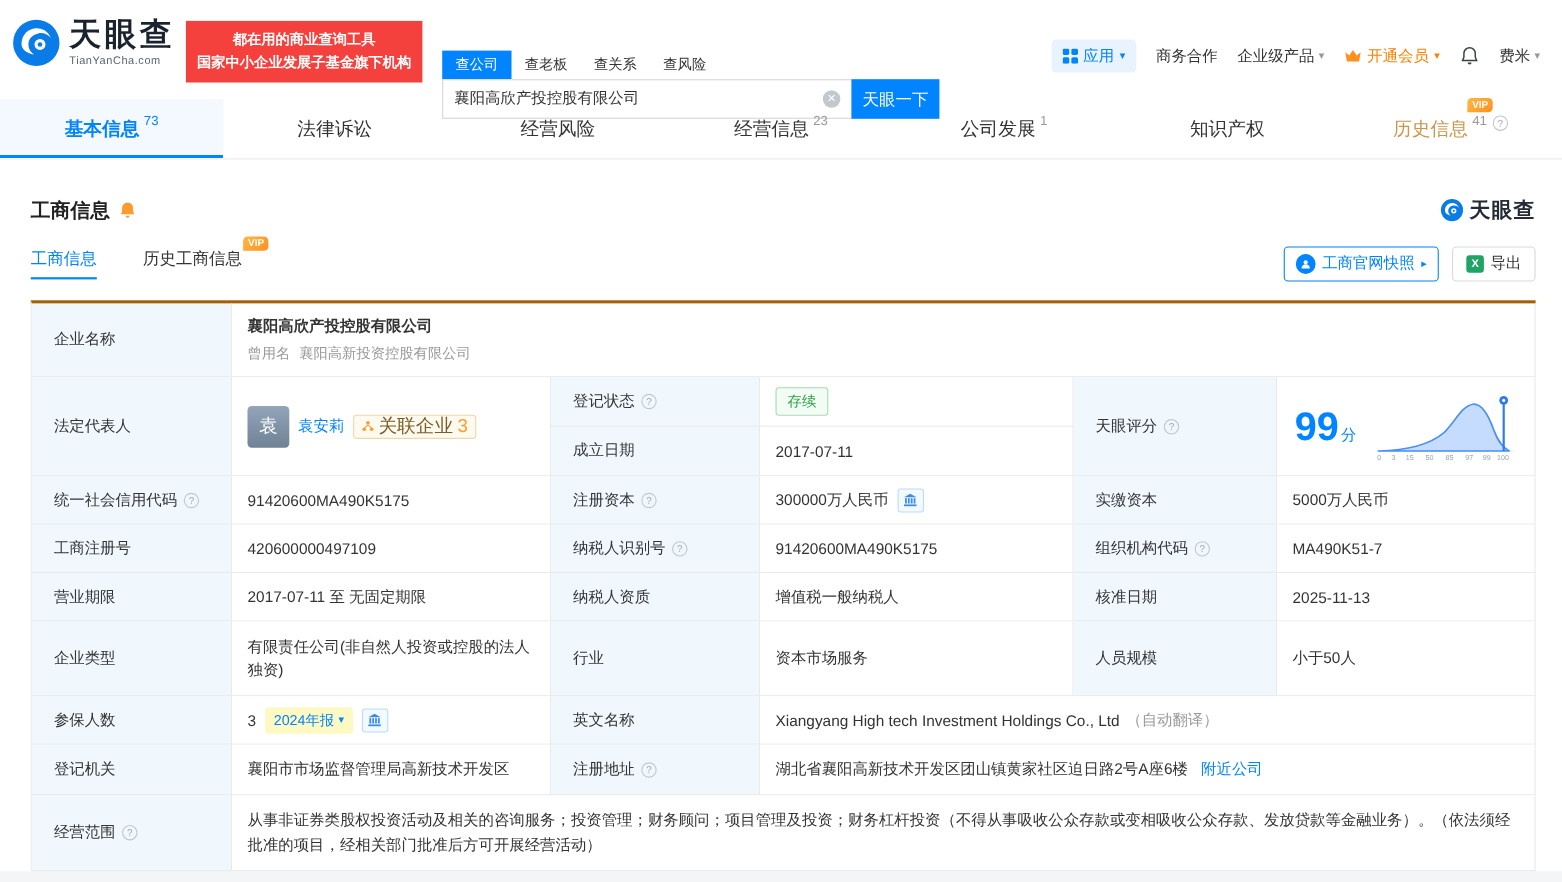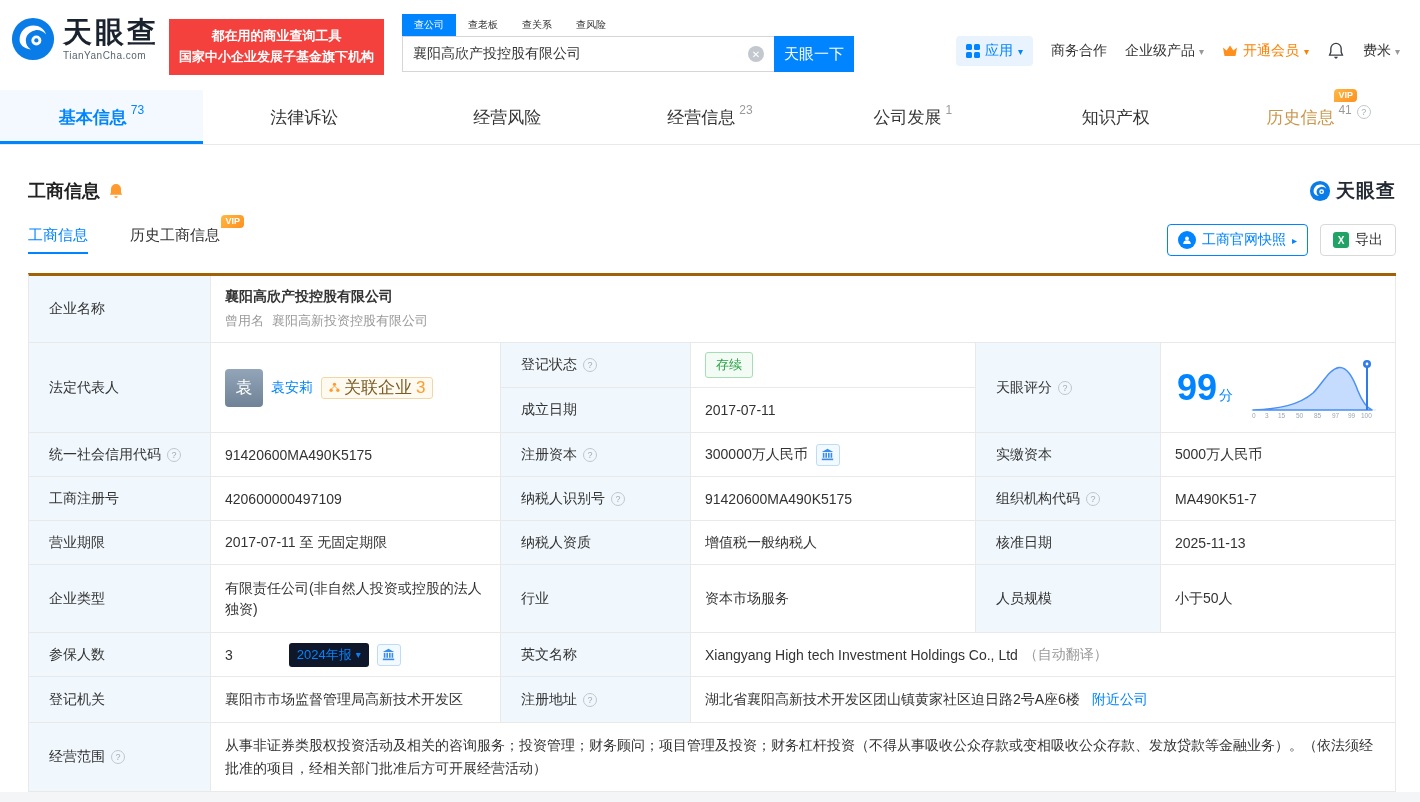--- a/index.html
+++ b/index.html
@@ -7,21 +7,21 @@
   body { font-family:"Liberation Sans","DejaVu Sans",sans-serif; background:#fff; color:#333; font-size:14px; }
   a { text-decoration:none; }
 
   
   .topbar { display:flex; align-items:flex-start; height:90px; padding:12px 20px 0 10px; gap:10px; }
   .logo { display:flex; align-items:center; gap:7px; margin-top:4px; cursor:pointer; }
   .logo-cn { font-size:29px; font-weight:bold; color:#1a222e; letter-spacing:3px; line-height:1.05; }
   .logo-en { font-size:10px; color:#5a6570; letter-spacing:.5px; margin-top:2px; }
   .banner { margin-top:7px; background:#f5413d; color:#fff; font-size:13px; font-weight:bold; text-align:center; padding:7px 10px; line-height:1.6; white-space:nowrap; }
   .search-wrap { margin-left:8px; margin-top:2px; }
-  .search-tabs { display:flex; font-size:10px; }
+  .search-tabs { display:flex; font-size:13px;margin-top:32px; }
   .search-tab { padding:4px 12px; color:#333; cursor:pointer; }
   .search-tab.active { background:#0084ff; color:#fff; }
   .search-row { display:flex; }
   .search-box { width:372px; height:36px; border:1px solid #d6d6d6; border-right:none; display:flex; align-items:center; padding:0 10px; background:#fff; }
   .search-box input { border:none; outline:none; flex:1; font-size:14px; color:#333; font-family:inherit; background:transparent; }
   .clear-icon { width:16px; height:16px; border-radius:50%; background:#c3c8cf; color:#fff; font-size:10px; display:flex; align-items:center; justify-content:center; cursor:pointer; }
   .search-btn { width:80px; height:36px; background:#0084ff; color:#fff; border:none; font-size:15px; cursor:pointer; font-family:inherit; }
   .top-nav { margin-left:auto; display:flex; align-items:center; gap:18px; margin-top:24px; font-size:14px; color:#333; white-space:nowrap; }
   .apps-pill { display:inline-flex; align-items:center; gap:5px; background:#e8f3fd; color:#0084ff; padding:6px 10px; border-radius:4px; cursor:pointer; }
   .caret { font-size:10px; color:inherit; }
@@ -74,21 +74,21 @@
   .avatar { width:38px; height:38px; border-radius:4px; background:linear-gradient(#93a5b8,#6f8296); color:#fff; font-size:17px; display:inline-flex; align-items:center; justify-content:center; flex:none; cursor:pointer; }
   .legal-name { color:#0084ff; cursor:pointer; }
   .related-badge { display:inline-flex; align-items:center; gap:4px; height:22px; padding:0 7px; border:1px solid #f0d7a8; background:#fffaf0; border-radius:3px; font-size:17px; color:#7a5c24; cursor:pointer; }
   .rel-count { color:#ff9a2e; }
   .status-badge { display:inline-block; padding:3px 10px; color:#2ba245; border:1px solid #a7dcb4; background:#f2fcf5; border-radius:3px; font-size:13px; }
   .score-cell { justify-content:space-between; padding:0 16px; }
   .score-num .big { font-size:36px; font-weight:bold; color:#0084ff; }
   .score-num .unit { font-size:14px; color:#0084ff; margin-left:2px; }
   .score-chart text { fill:#9aa7b5; font-size:6.5px; }
   .bank-chip { width:24px; height:22px; border:1px solid #bcdcfa; background:#f2f9ff; border-radius:3px; display:inline-flex; align-items:center; justify-content:center; flex:none; cursor:pointer; }
-  .annual-badge { display:inline-flex; align-items:center; gap:4px; background:#0f172a; color:#0084ff; font-size:13px; padding:3px 8px; border-radius:3px; cursor:pointer;margin-left:48px; }
+  .annual-badge { display:inline-flex; align-items:center; gap:4px; background:#fef9c3; color:#0084ff; font-size:13px; padding:3px 8px; border-radius:3px; cursor:pointer; }
   .gap8 { gap:8px; }
   .gray-note { color:#999; margin-left:6px; }
   .nearby-link { color:#0084ff; margin-left:12px; white-space:nowrap; cursor:pointer; }
   .scope-text { line-height:1.65; color:#333; }
   .wrap-text { line-height:1.5; }
 
   .bottom-strip { height:13px; background:#f4f5f6; margin-top:0; }
 </style>
 </head>
 <body>

